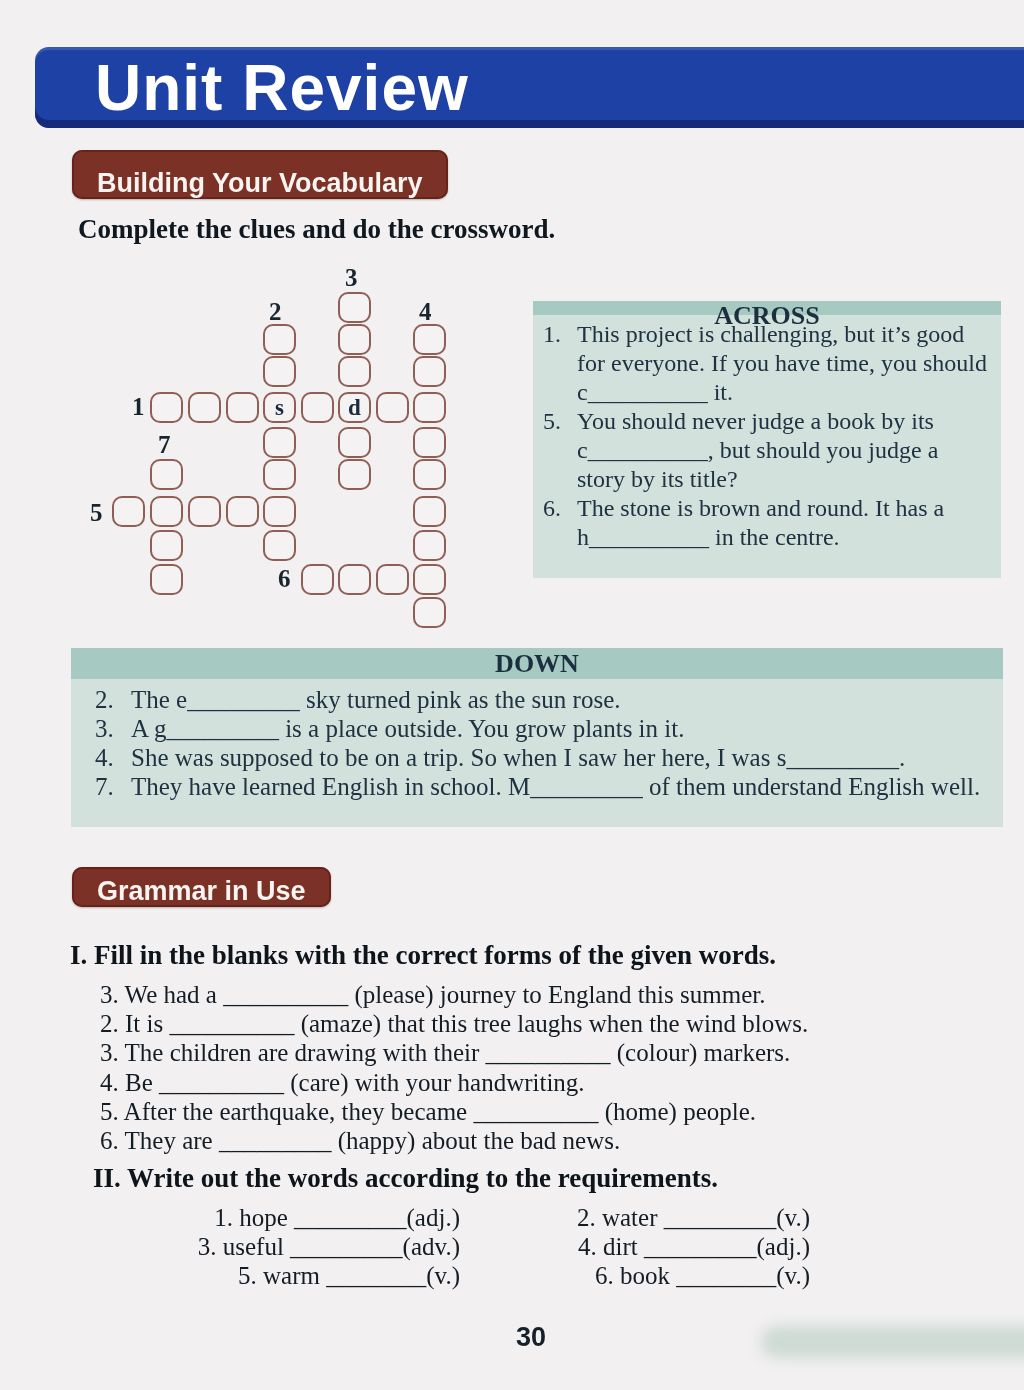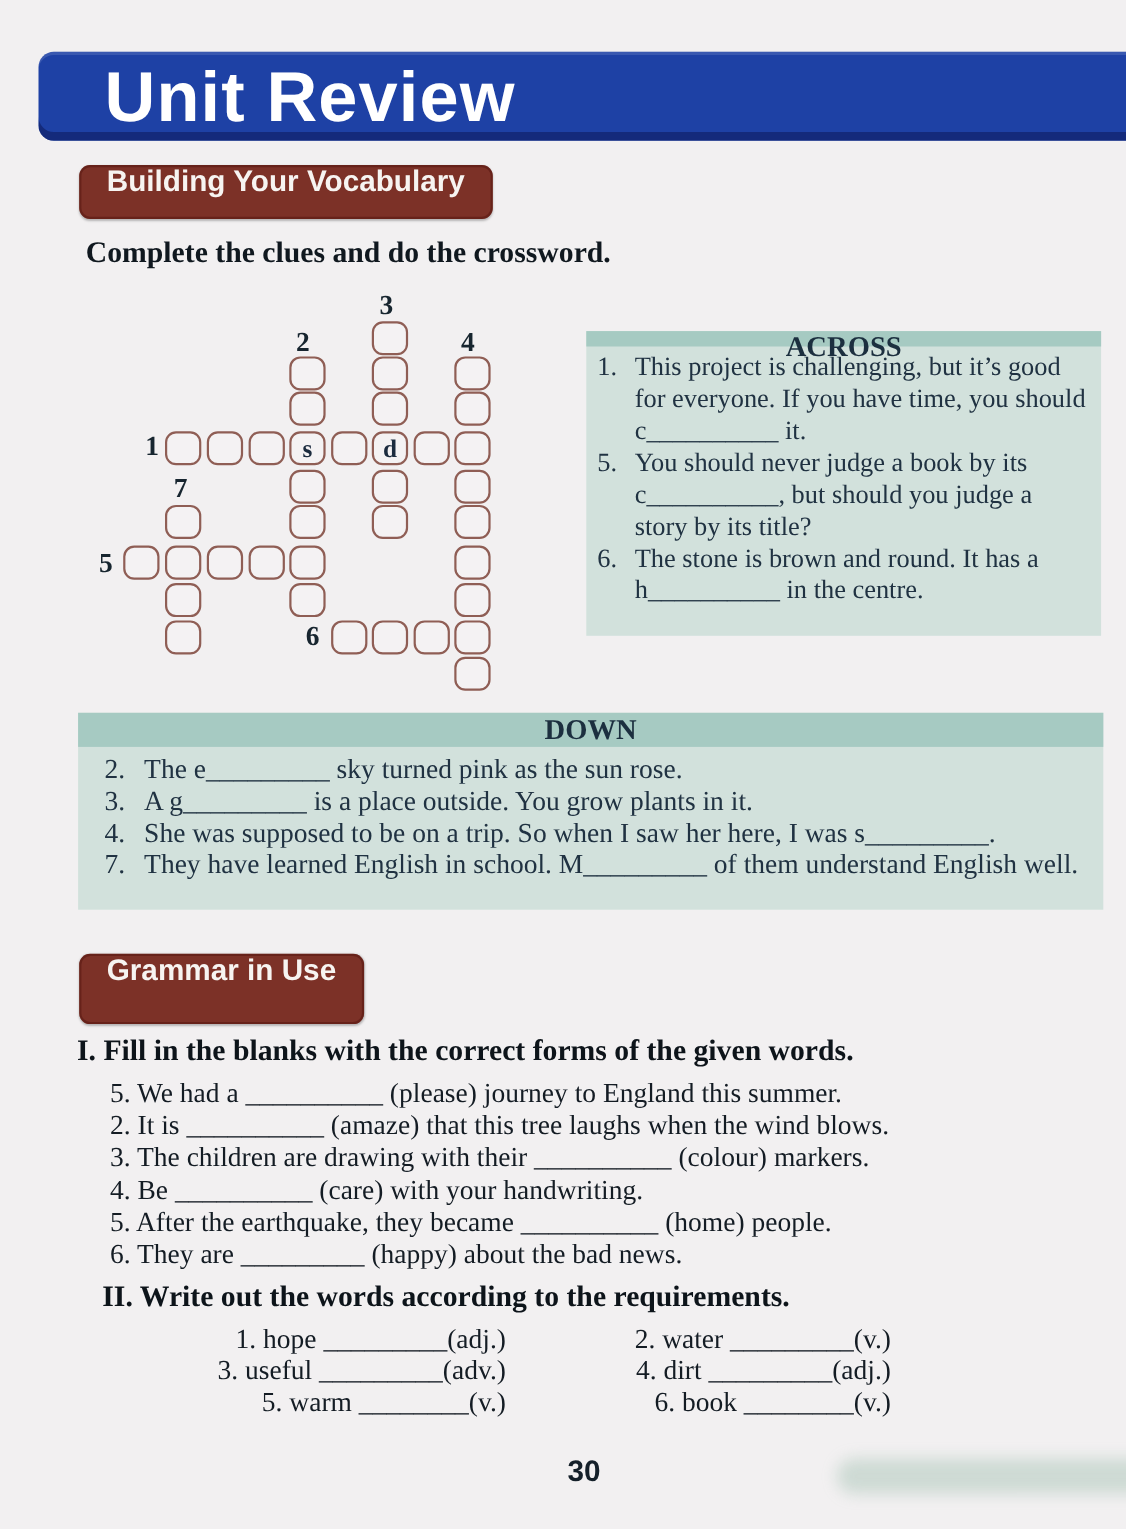--- a/index.html
+++ b/index.html
@@ -20,28 +20,28 @@
   }
   .title-bar .title-text {
     color:#ffffff; font-family:"Liberation Sans", sans-serif; font-weight:bold;
     font-size:64px; margin-left:60px; letter-spacing:1px;
   }
 
   
   .badge {
     position:absolute; background:#7c3127; border-radius:10px;
     box-shadow: inset 0 0 0 2px rgba(90,25,18,.6), 0 1px 2px rgba(0,0,0,.25);
-    display:flex; align-items:flex-start;
+    display:flex; align-items:flex-end;
   }
   .badge .badge-text {
     color:#f7f4f1; font-family:"Liberation Sans", sans-serif; font-weight:bold;
     font-size:27px; padding:0 25px; white-space:nowrap;
   }
   .badge-vocab   { left:72px; top:150px; height:49px; }
-  .badge-grammar { left:72px; top:867px; height:64px; }
+  .badge-grammar { left:72px; top:867px; height:40px; }
 
   .instruction {
     position:absolute; left:78px; top:214px; margin:0;
     font-weight:bold; font-size:27px; color:#10181f;
   }
 
   
   #crossword { position:absolute; left:0; top:0; width:1024px; height:700px; }
   .cw-cell {
     position:absolute; width:33px; height:31px; box-sizing:border-box;
@@ -199,21 +199,21 @@
         </div>
       </div>
   </section>
 
   <div class="badge badge-grammar">
     <span class="badge-text">Grammar in Use</span>
   </div>
 
   <h2 class="g-heading" id="heading-1">I. Fill in the blanks with the correct forms of the given words.</h2>
   <div class="g-list" id="grammar1-list">
-      <div class="g-item">5. We had a __________ (please) journey to England this summer.</div>
+      <div class="g-item">3. We had a __________ (please) journey to England this summer.</div>
       <div class="g-item">2. It is __________ (amaze) that this tree laughs when the wind blows.</div>
       <div class="g-item">3. The children are drawing with their __________ (colour) markers.</div>
       <div class="g-item">4. Be __________ (care) with your handwriting.</div>
       <div class="g-item">5. After the earthquake, they became __________ (home) people.</div>
       <div class="g-item">6. They are _________ (happy) about the bad news.</div>
     </div>
 
   <h2 class="g-heading" id="heading-2">II. Write out the words according to the requirements.</h2>
   <div class="words-col" id="words-left">
       <div class="g-item">1. hope _________(adj.)</div>

